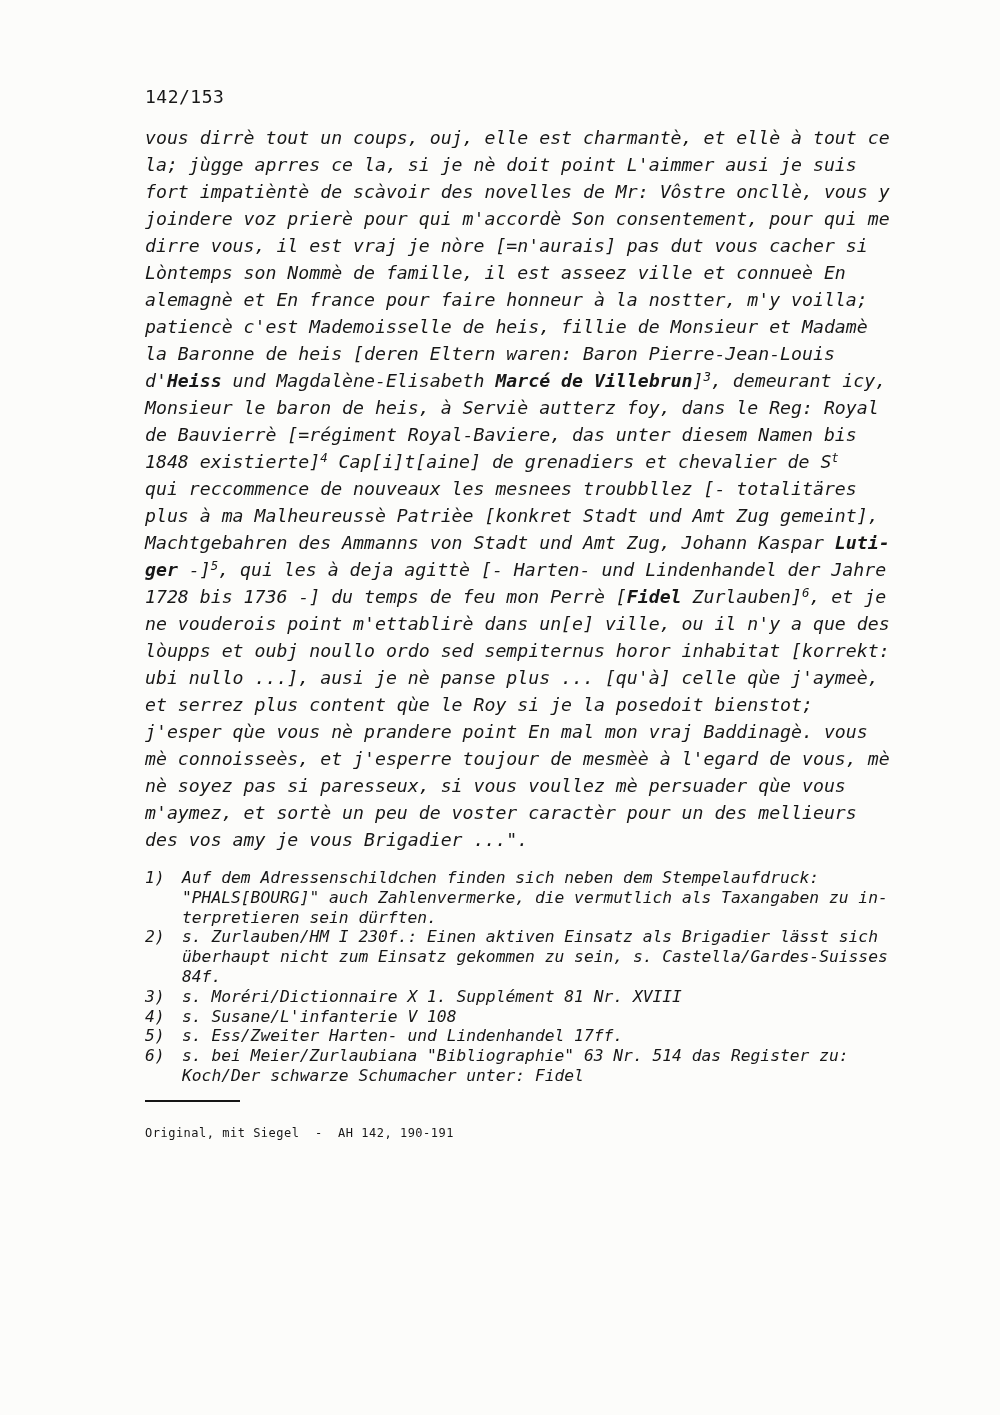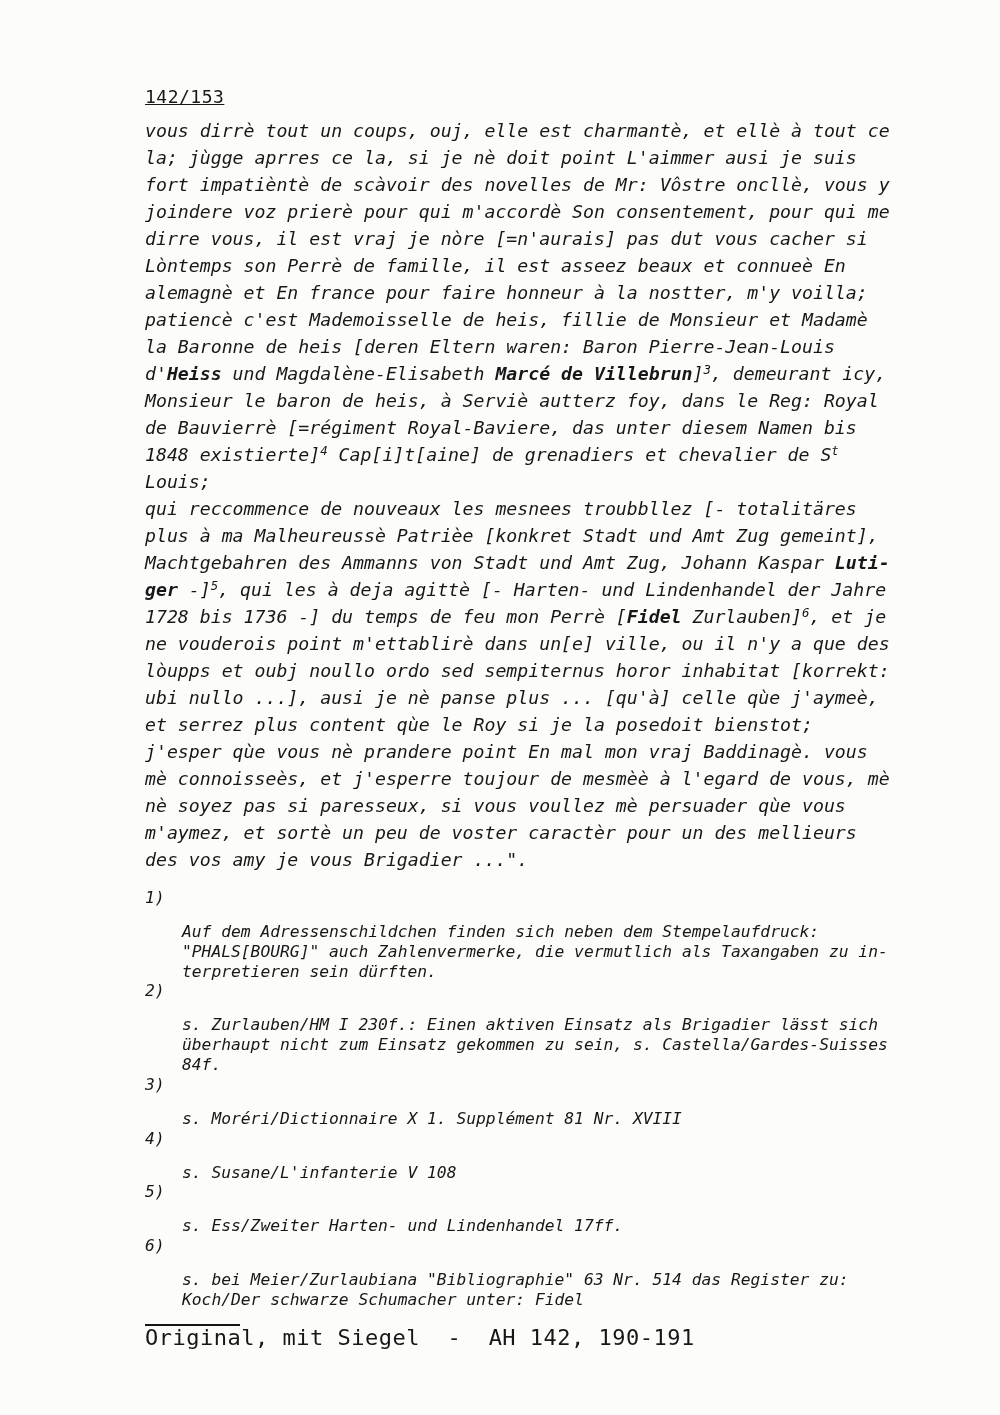--- a/index.html
+++ b/index.html
@@ -18,24 +18,23 @@
     box-sizing: border-box;
     padding: 86px 90px 0 145px;
     font-family: "DejaVu Sans Mono", "Liberation Mono", monospace;
   }
   .page-number {
     font-size: 18px;
     line-height: 21px;
     font-style: normal;
     letter-spacing: 0.5px;
     white-space: pre;
-    text-decoration: underline;
   }
   .letter {
-    margin-top: 10px;
+    margin-top: 17px;
     font-style: italic;
     font-size: 18.2px;
   }
   .tline {
     white-space: pre;
     line-height: 27px;
     height: 27px;
   }
   .bold { font-weight: bold; text-align: center; }
   sup.sp {
@@ -52,62 +51,61 @@
   }
   .fn {
     display: flex;
     align-items: flex-start;
   }
   .fn-num {
     flex: 0 0 37px;
     white-space: pre;
     line-height: 19.8px;
   }
-  .fn-body { flex: 1; margin-top: 34px; }
+  .fn-body { flex: 1; }
   .fn-line {
     white-space: pre;
     line-height: 19.8px;
   }
   .footer-rule {
     margin-top: 14px;
     width: 95px;
     height: 0;
     border-top: 2.5px solid #161616;
   }
   .source-note {
-    margin-top: 1px;
+    margin-top: 20px;
     font-style: normal;
-    font-size: 22px;
+    font-size: 12px;
     line-height: 22px;
     white-space: pre;
     letter-spacing: 0.5px;
   }
 </style>
 </head>
 <body>
 
 <div class="sheet">
 
   <div class="page-number">142/153</div>
 
   <div class="letter">
       <div class="tline"><span>vous dirrè tout un coups, ouj, elle est charmantè, et ellè à tout ce</span></div>
       <div class="tline"><span>la; jùgge aprres ce la, si je nè doit point L'aimmer ausi je suis</span></div>
       <div class="tline"><span>fort impatièntè de scàvoir des novelles de Mr: Vôstre oncllè, vous y</span></div>
       <div class="tline"><span>joindere voz prierè pour qui m'accordè Son consentement, pour qui me</span></div>
       <div class="tline"><span>dirre vous, il est vraj je nòre [=n'aurais] pas dut vous cacher si</span></div>
-      <div class="tline"><span>Lòntemps son Perrè de famille, il est asseez beaux et connueè En</span></div>
+      <div class="tline"><span>Lòntemps son Nommè de famille, il est asseez ville et connueè En</span></div>
       <div class="tline"><span>alemagnè et En france pour faire honneur à la nostter, m'y voilla;</span></div>
       <div class="tline"><span>patiencè c'est Mademoisselle de heis, fillie de Monsieur et Madamè</span></div>
       <div class="tline"><span>la Baronne de heis [deren Eltern waren: Baron Pierre-Jean-Louis</span></div>
       <div class="tline"><span>d'</span><span class="bold">Heiss</span><span> und Magdalène-Elisabeth </span><span class="bold">Marcé de Villebrun</span><span>]</span><sup class="sp">3</sup><span>, demeurant icy,</span></div>
       <div class="tline"><span>Monsieur le baron de heis, à Serviè autterz foy, dans le Reg: Royal</span></div>
       <div class="tline"><span>de Bauvierrè [=régiment Royal-Baviere, das unter diesem Namen bis</span></div>
       <div class="tline"><span>1848 existierte]</span><sup class="sp">4</sup><span> Cap[i]t[aine] de grenadiers et chevalier de S</span><sup class="sp">t</sup></div>
-      <div class="tline"><span>Louis;</span></div>
       <div class="tline"><span>qui reccommence de nouveaux les mesnees troubbllez [- totalitäres</span></div>
       <div class="tline"><span>plus à ma Malheureussè Patrièe [konkret Stadt und Amt Zug gemeint],</span></div>
       <div class="tline"><span>Machtgebahren des Ammanns von Stadt und Amt Zug, Johann Kaspar </span><span class="bold">Luti-</span></div>
       <div class="tline"><span class="bold">ger</span><span> -]</span><sup class="sp">5</sup><span>, qui les à deja agittè [- Harten- und Lindenhandel der Jahre</span></div>
       <div class="tline"><span>1728 bis 1736 -] du temps de feu mon Perrè [</span><span class="bold">Fidel</span><span> Zurlauben]</span><sup class="sp">6</sup><span>, et je</span></div>
       <div class="tline"><span>ne vouderois point m'ettablirè dans un[e] ville, ou il n'y a que des</span></div>
       <div class="tline"><span>lòupps et oubj noullo ordo sed sempiternus horor inhabitat [korrekt:</span></div>
       <div class="tline"><span>ubi nullo ...], ausi je nè panse plus ... [qu'à] celle qùe j'aymeè,</span></div>
       <div class="tline"><span>et serrez plus content qùe le Roy si je la posedoit bienstot;</span></div>
       <div class="tline"><span>j'esper qùe vous nè prandere point En mal mon vraj Baddinagè. vous</span></div>

